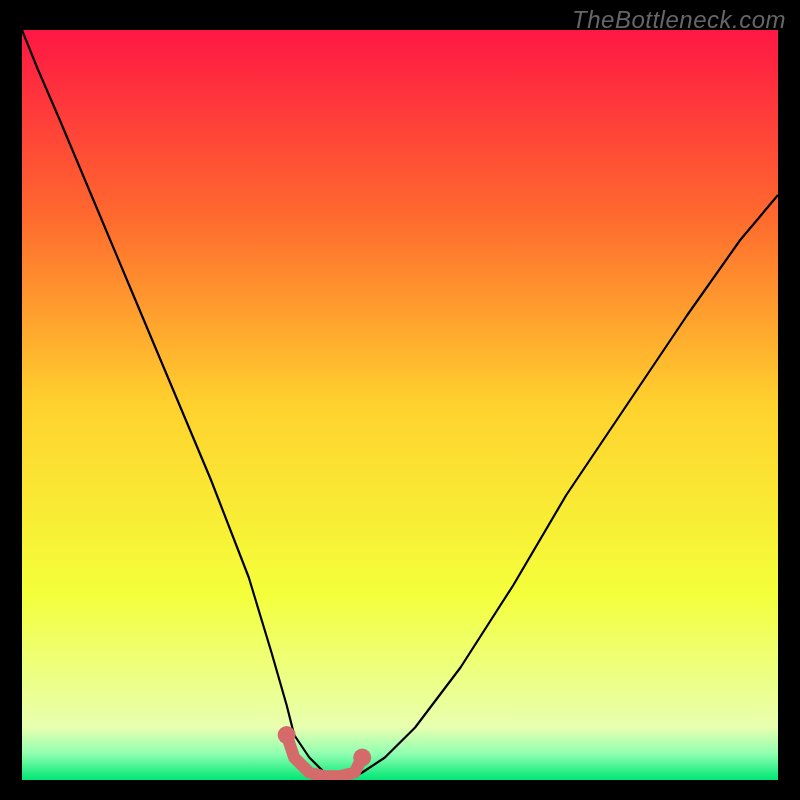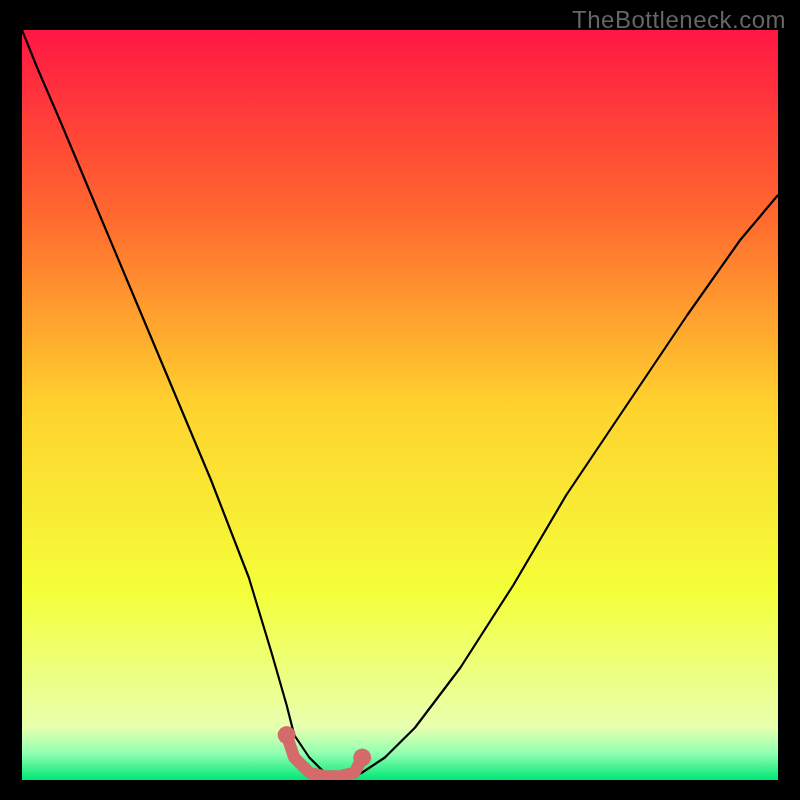--- a/index.html
+++ b/index.html
@@ -9,20 +9,21 @@
     height: 800px;
     background: #000;
     overflow: hidden;
     font-family: Arial, Helvetica, sans-serif;
   }
   .frame {
     position: relative;
     width: 800px;
     height: 800px;
     background: #000;
+    font-style: italic;
   }
   .watermark {
     position: absolute;
     top: 6px;
     right: 14px;
     color: #666;
     font-size: 24px;
     font-weight: 400;
     letter-spacing: 0.5px;
     z-index: 3;

